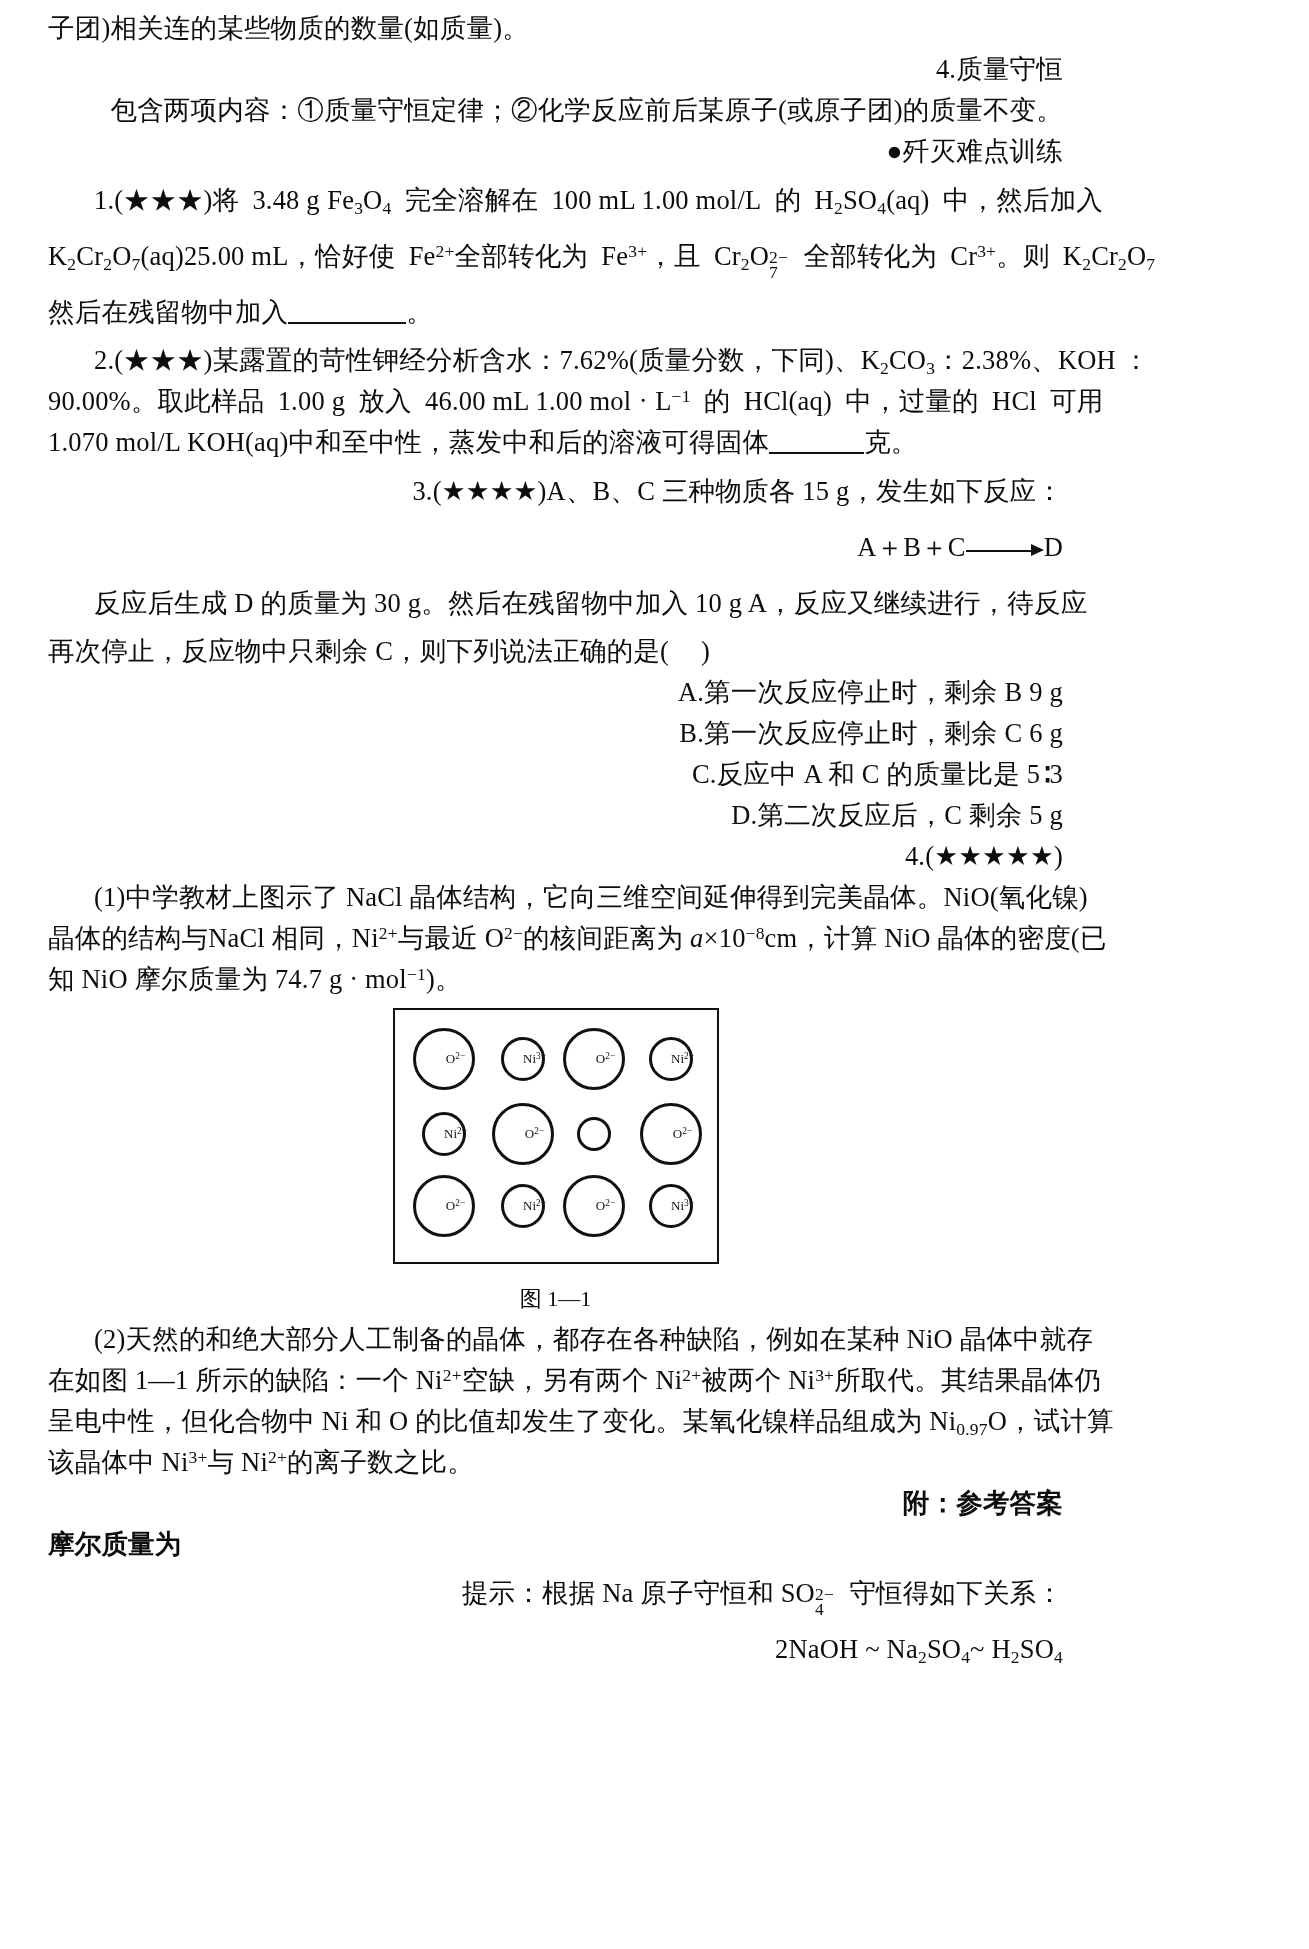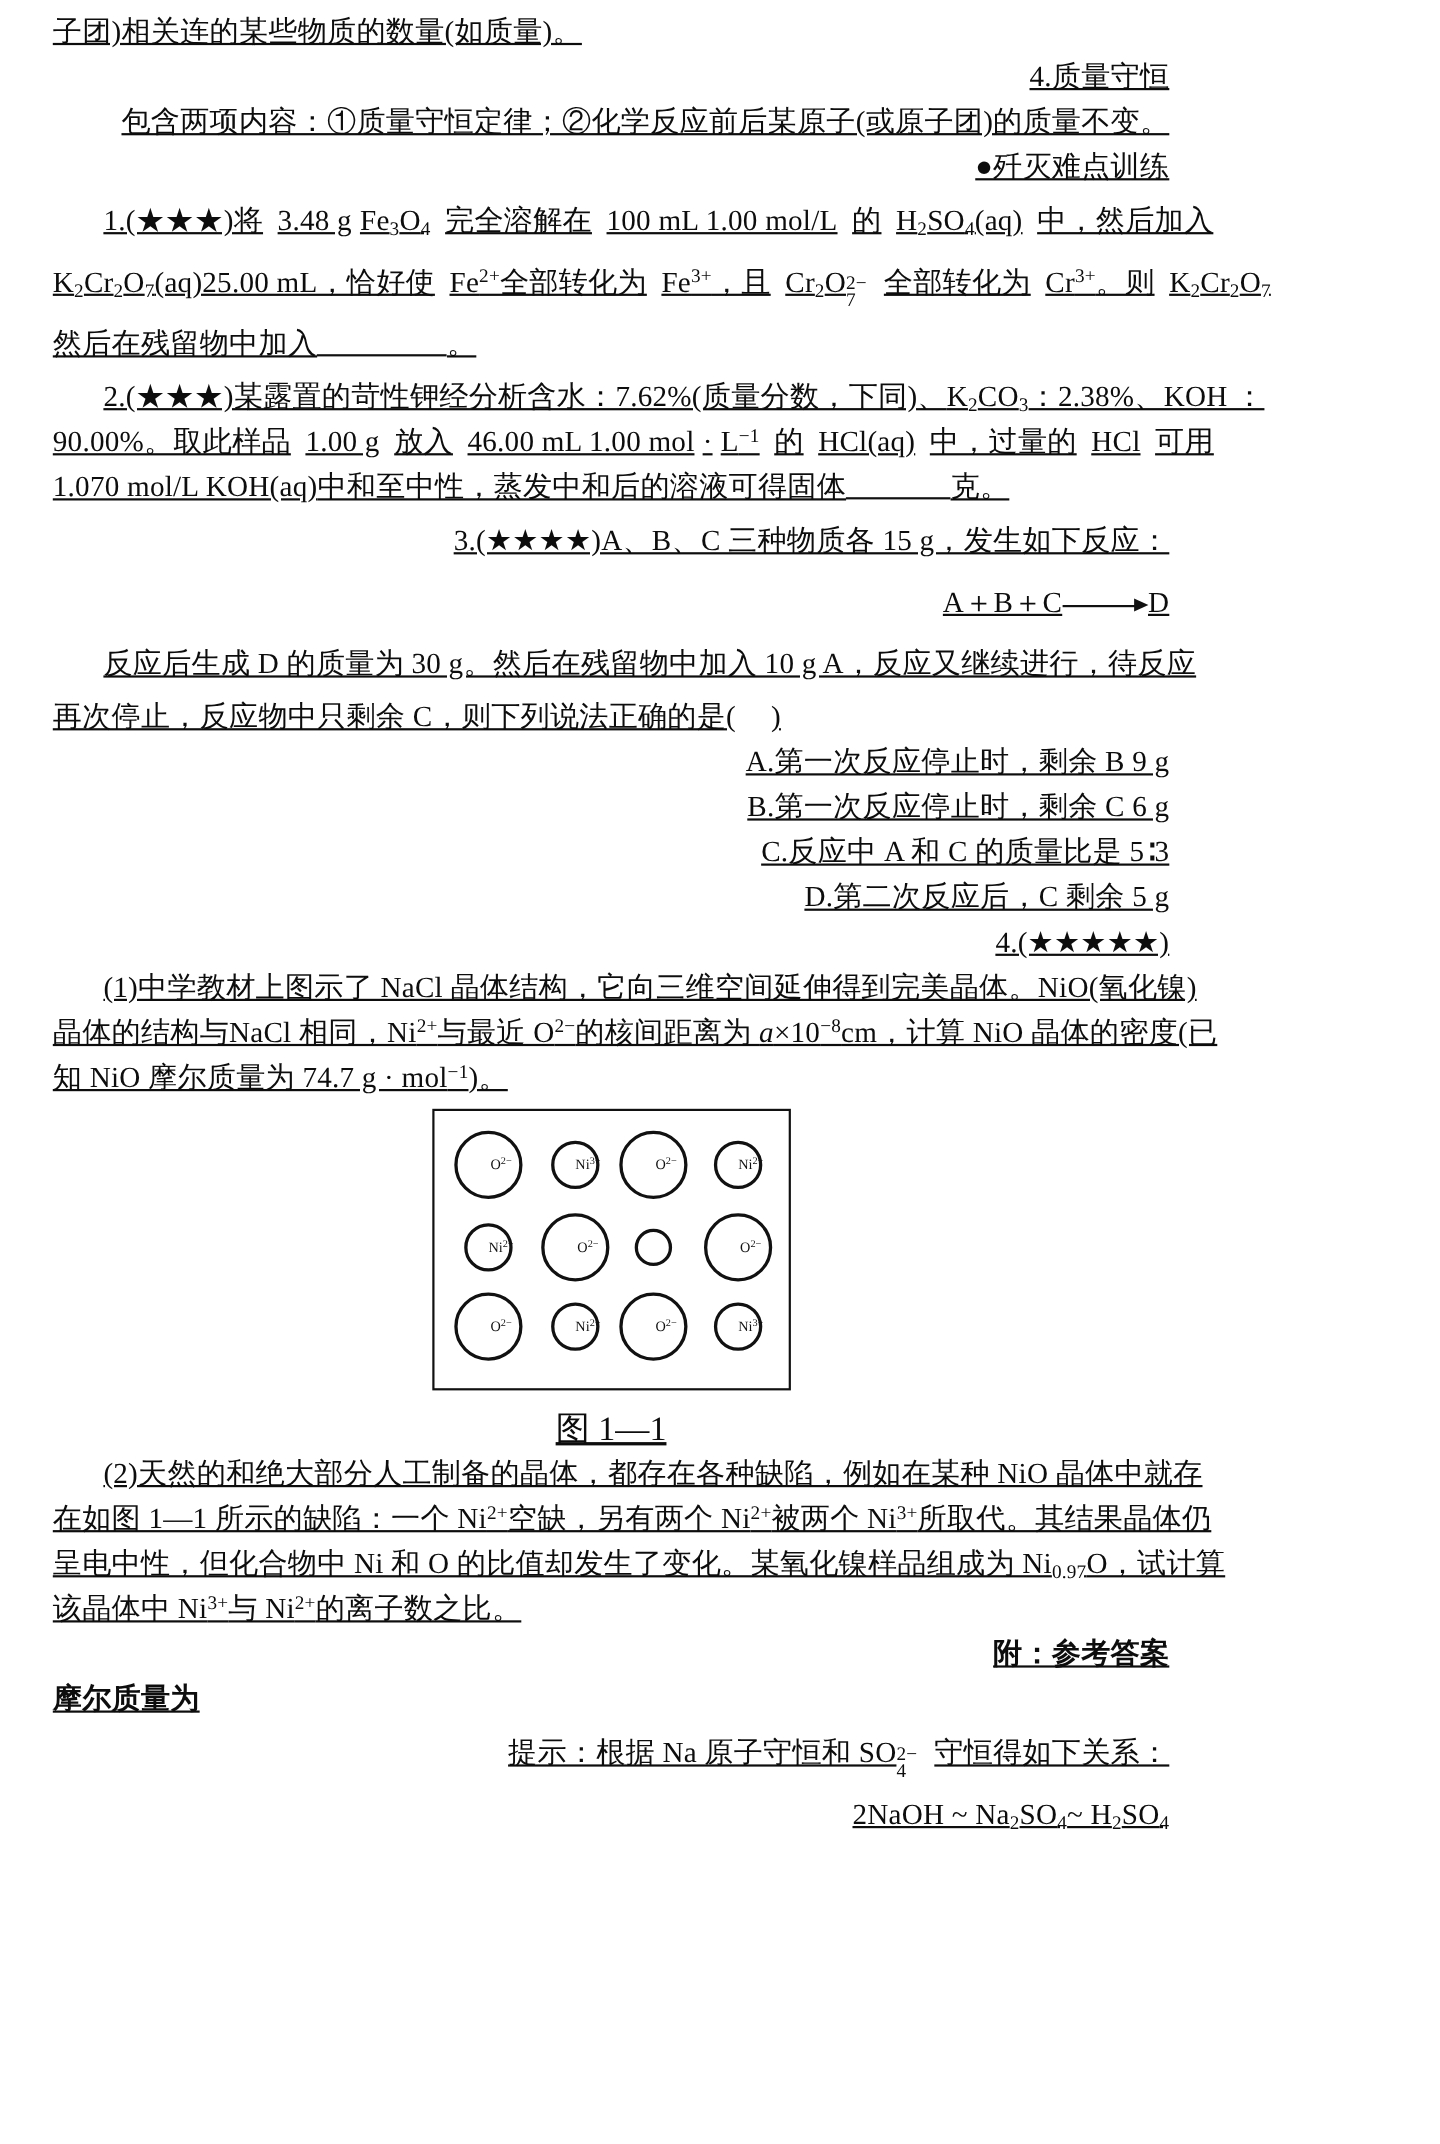--- a/index.html
+++ b/index.html
@@ -20,21 +20,20 @@
     left: 0; top: 0;
     width: 1309px;
     height: 1949px;
     padding: 0;
   }
   .content {
     position: absolute;
     left: 48px;
     top: 8px;
     width: 1015px;
-    text-decoration: underline;
   }
   p {
     margin: 0;
     padding: 0;
   }
   .line {
     font-size: 26.5px;
     line-height: 41px;
     letter-spacing: 0.2px;
     white-space: nowrap;
@@ -129,21 +128,21 @@
     justify-content: center;
     font-family: "Liberation Serif", serif;
     font-size: 13px;
     color: #111;
     box-sizing: border-box;
   }
   .ion span { white-space: nowrap; margin-left: 24px; }
   .ion sup { font-size: 0.72em; }
   .fig-caption {
     text-align: center;
-    font-size: 31px;
+    font-size: 22px;
     line-height: 41px;
     margin-top: 14px;
   }
 </style>
 </head>
 <body>
 
 <div class="page">
 <div class="content">
 

